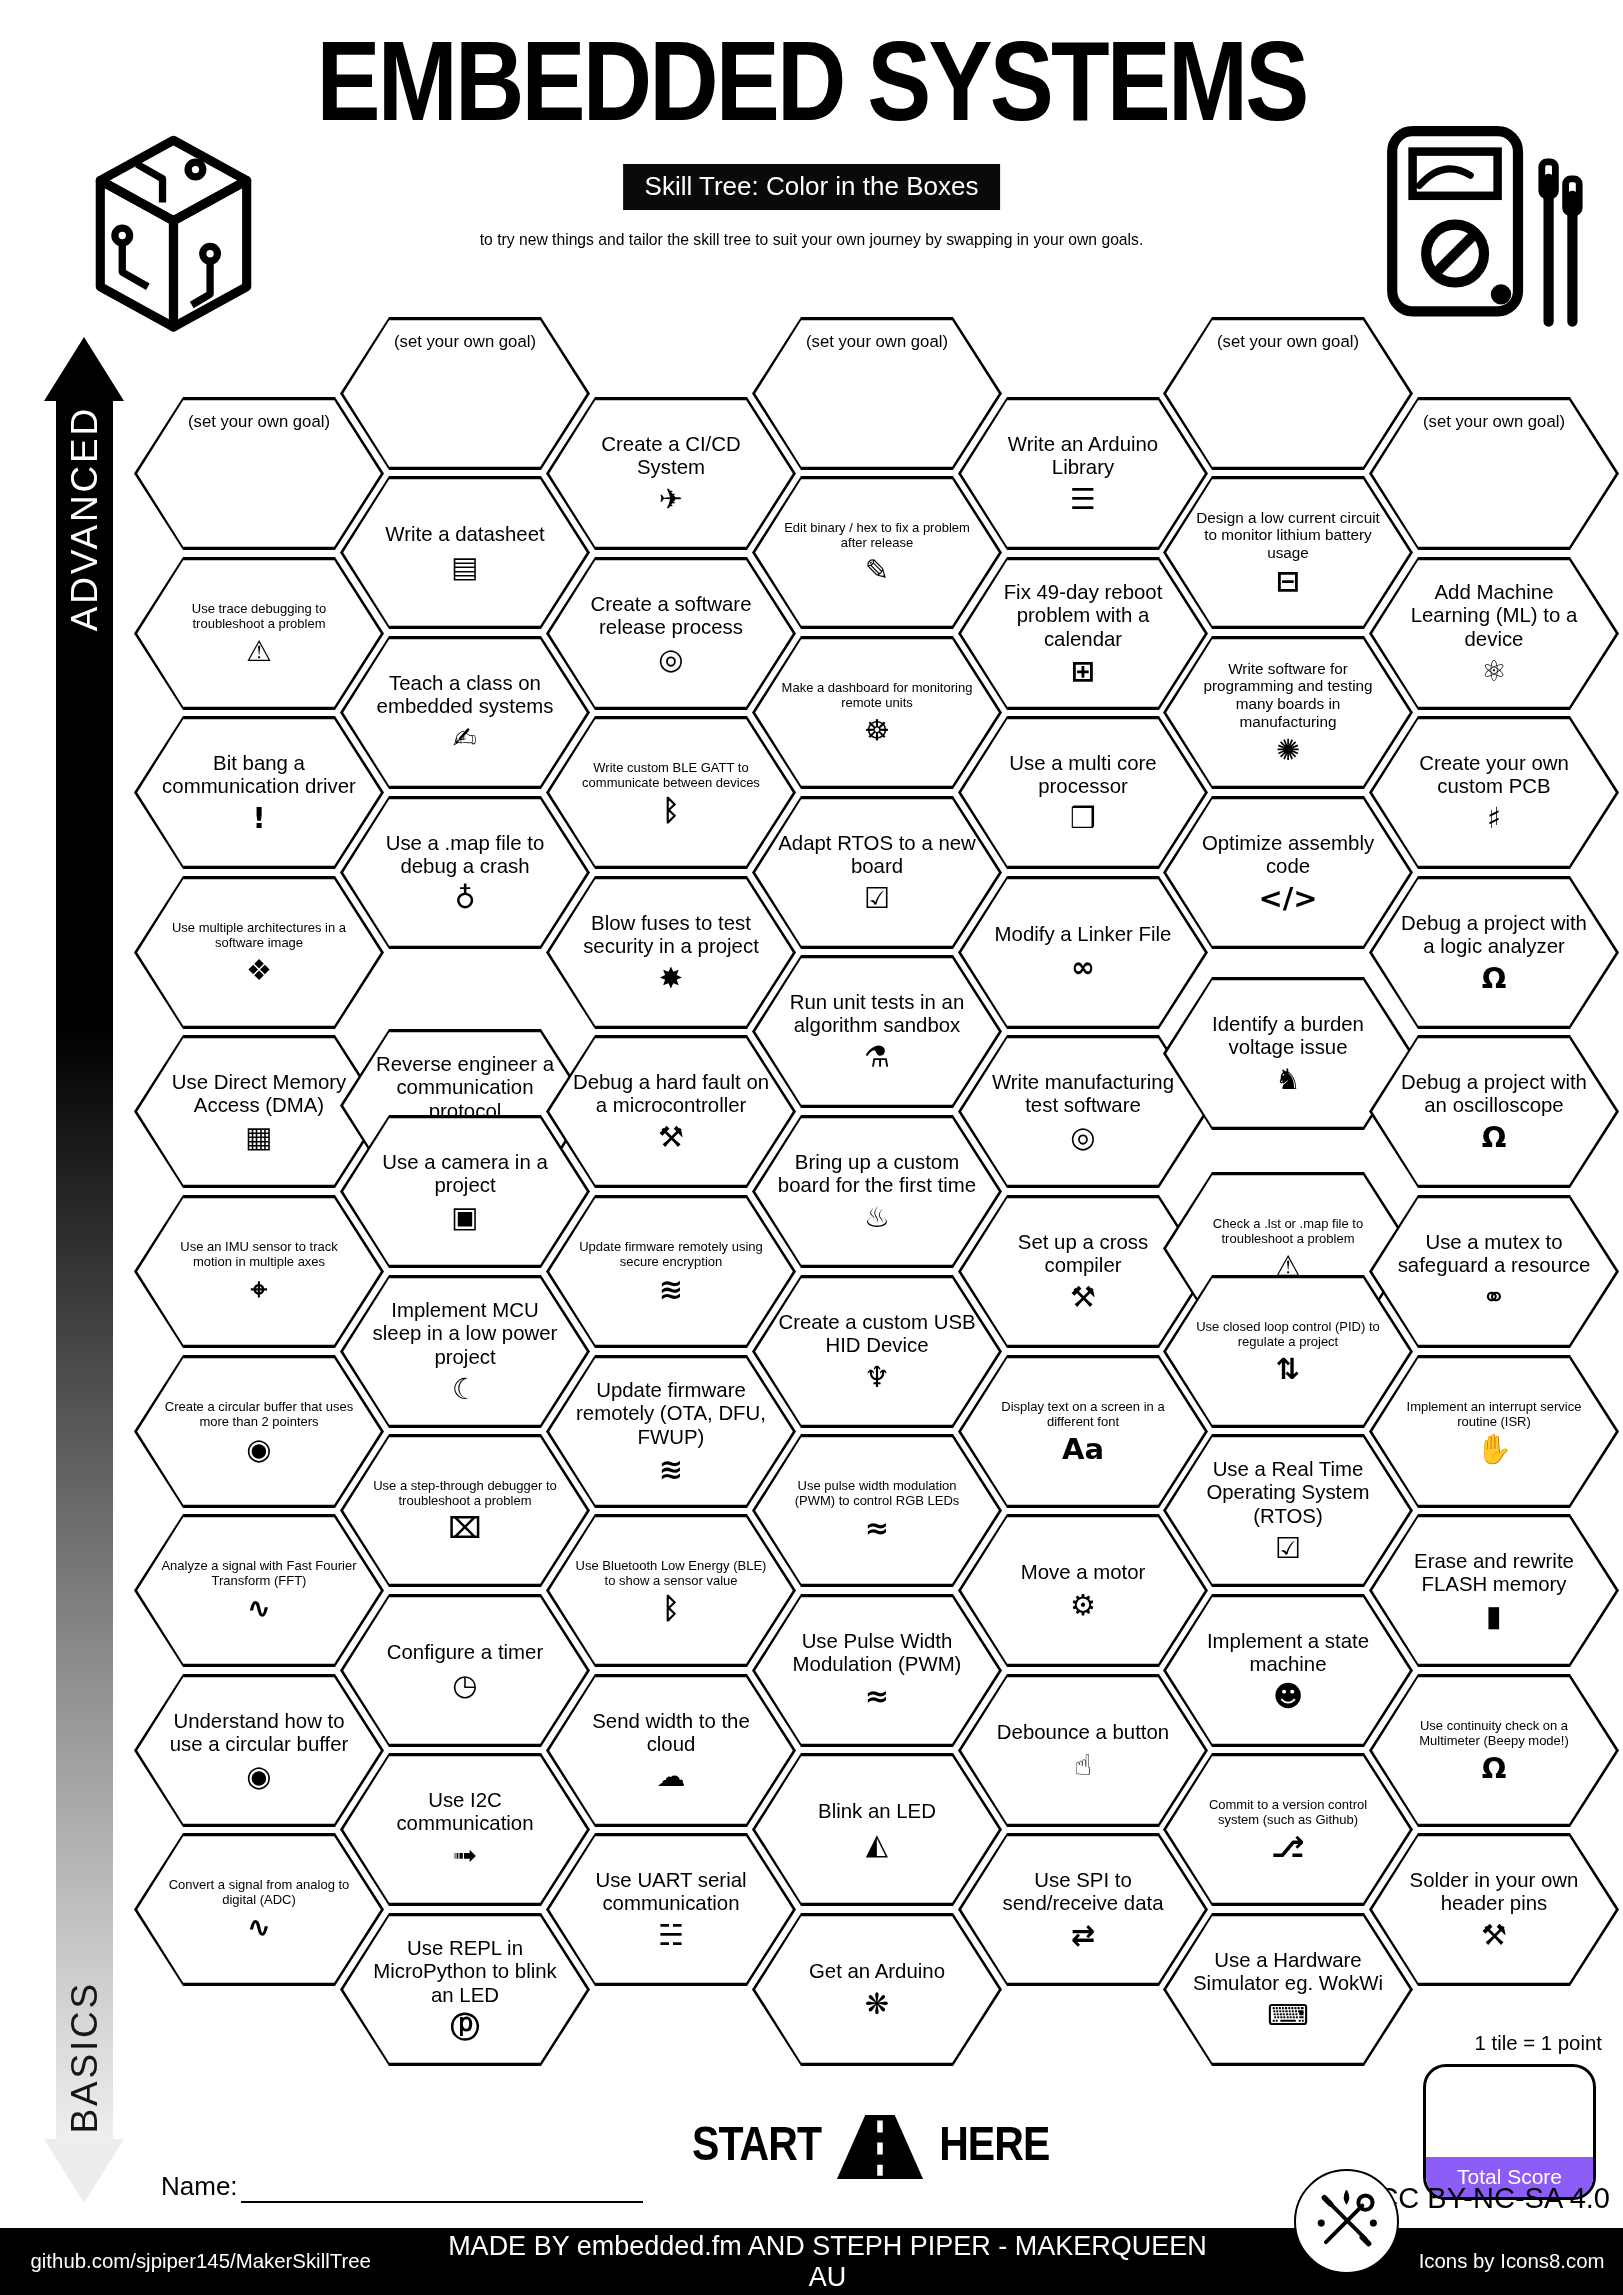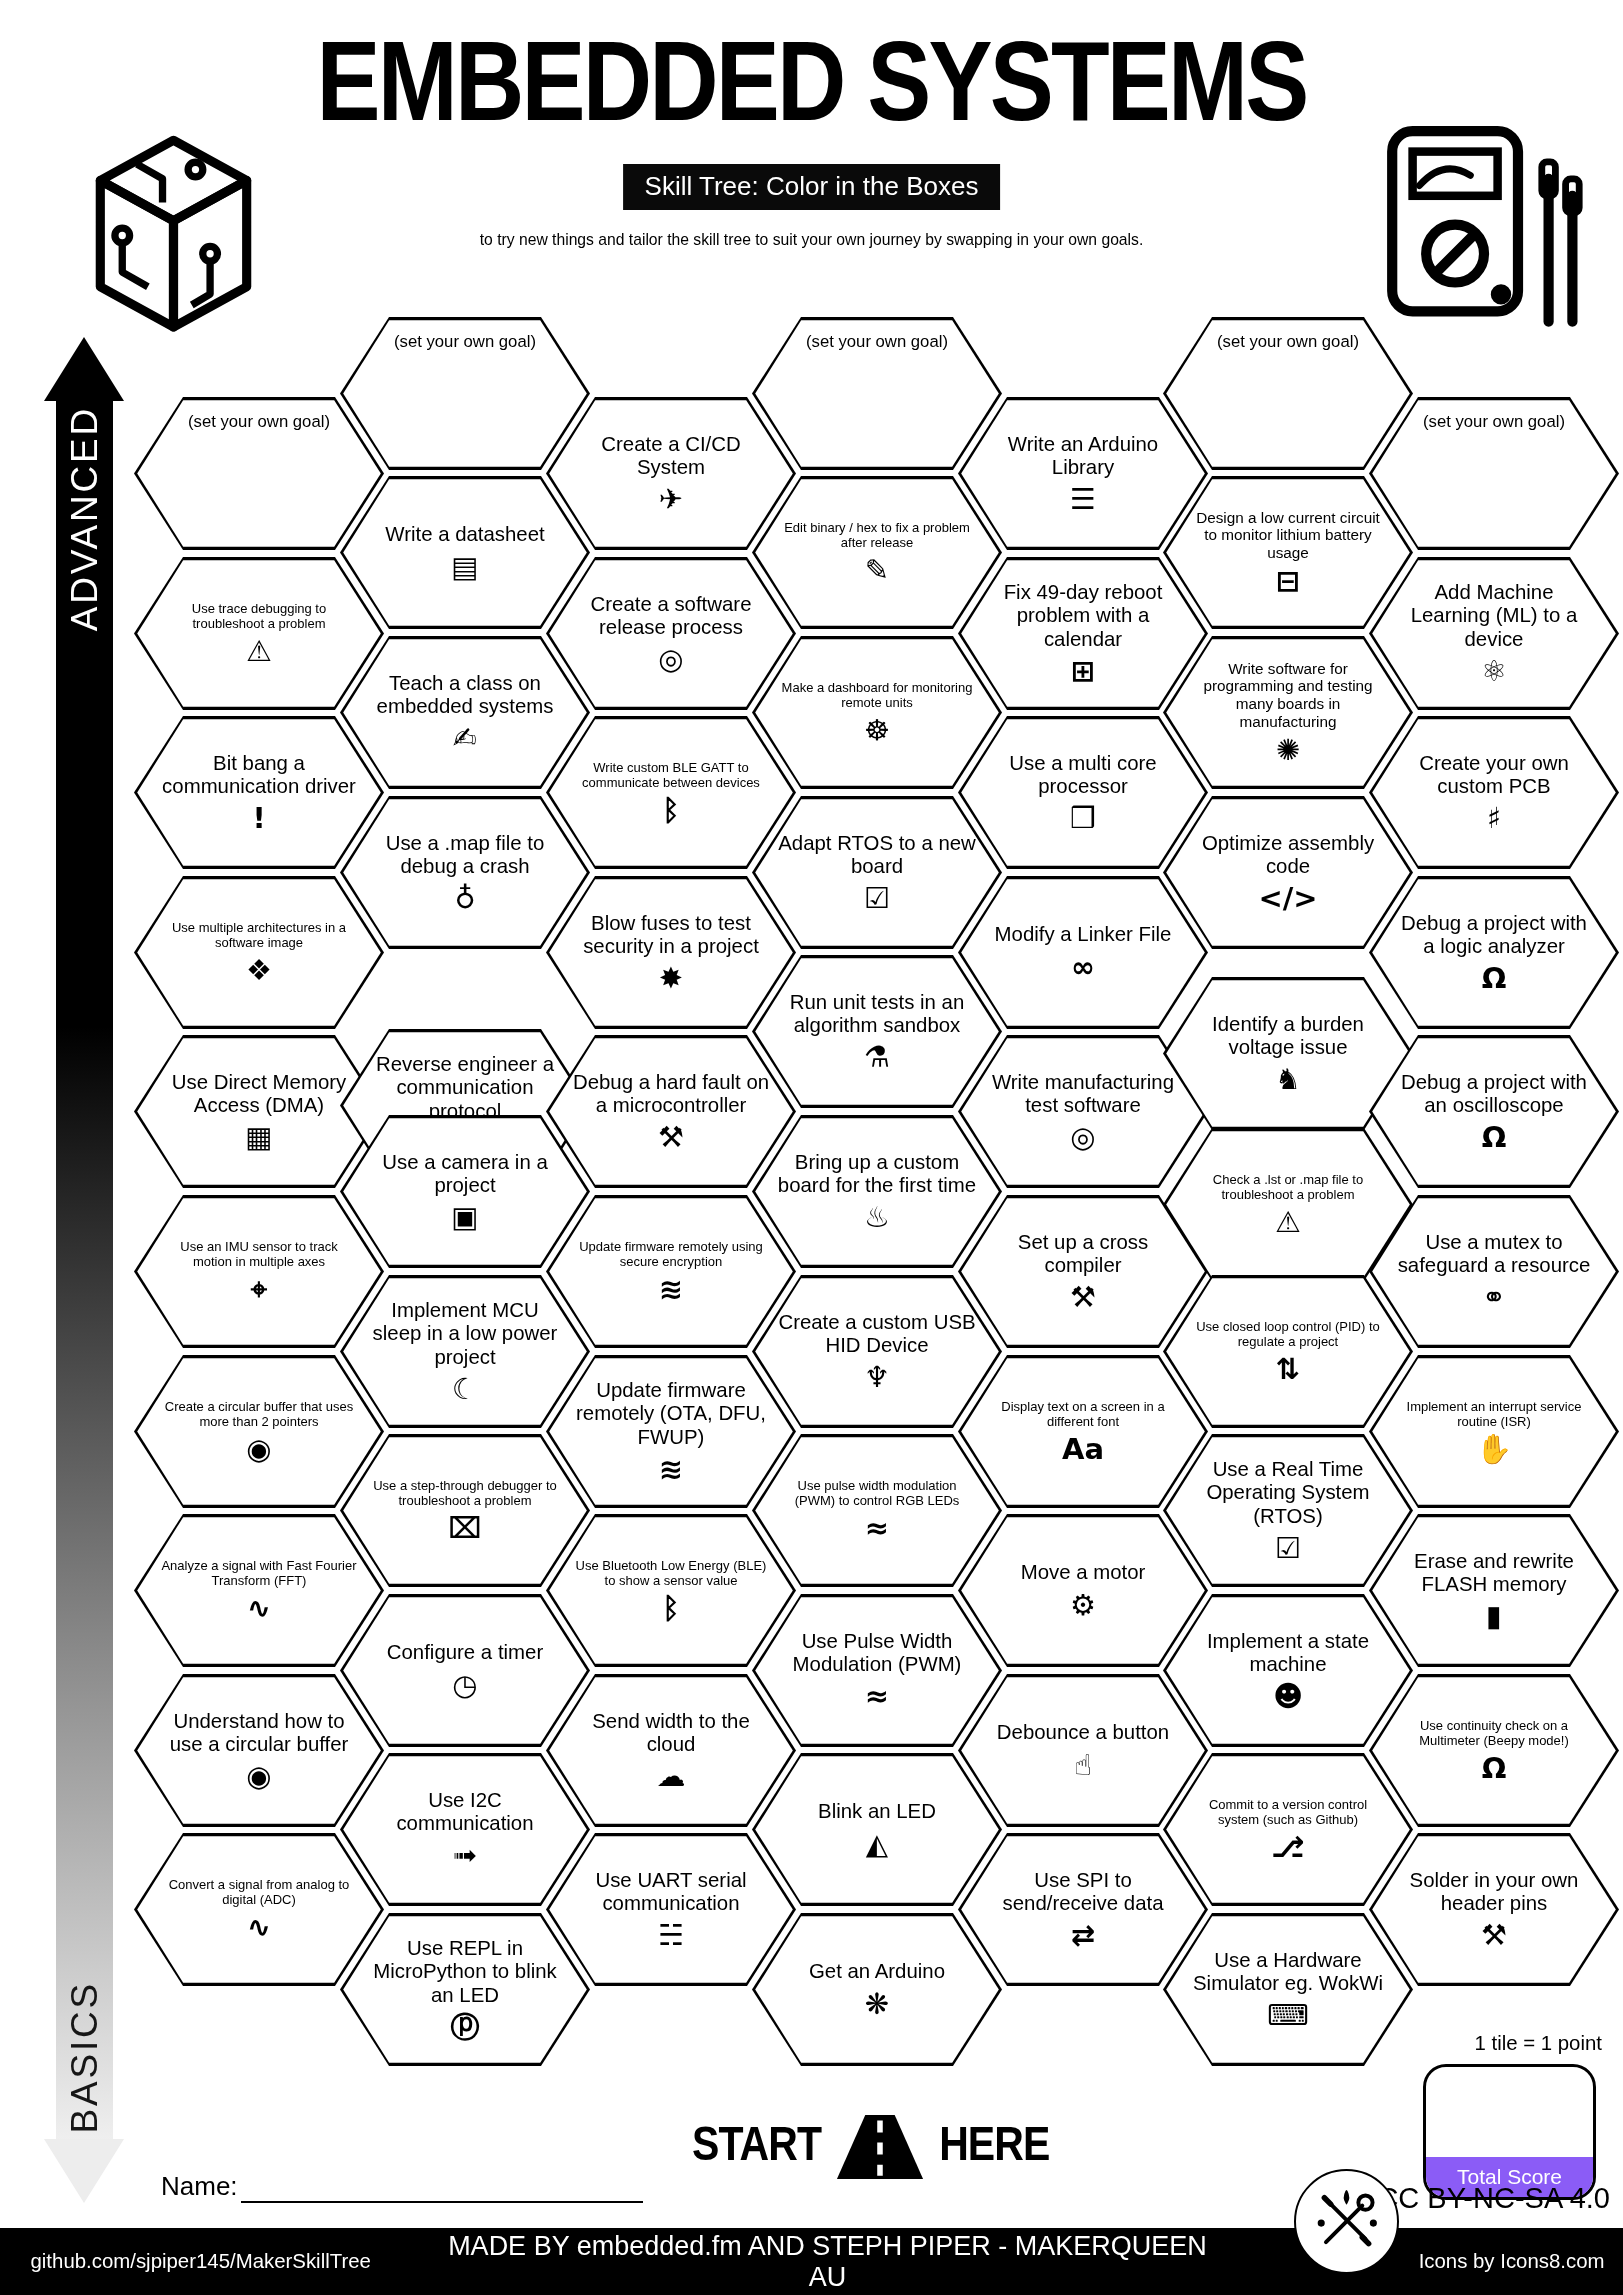--- a/index.html
+++ b/index.html
@@ -478,21 +478,21 @@
         <div class="hex-label">Optimize assembly code</div>
         <div class="hex-glyph">&lt;/&gt;</div>
       </div>
     </div>
     <div class="hex" style="left: 1163px; top: 955px; margin-top: 22px;">
       <div class="hex-inner">
         <div class="hex-label">Identify a burden voltage issue</div>
         <div class="hex-glyph">♞</div>
       </div>
     </div>
-    <div class="hex" style="left: 1163px; top: 1128px;">
+    <div class="hex" style="left: 1163px; top: 1172px;">
       <div class="hex-inner">
         <div class="hex-label small">Check a .lst or .map file to troubleshoot a problem</div>
         <div class="hex-glyph">⚠</div>
       </div>
     </div>
     <div class="hex" style="left: 1163px; top: 1275px;">
       <div class="hex-inner">
         <div class="hex-label small">Use closed loop control (PID) to regulate a project</div>
         <div class="hex-glyph">⇅</div>
       </div>

